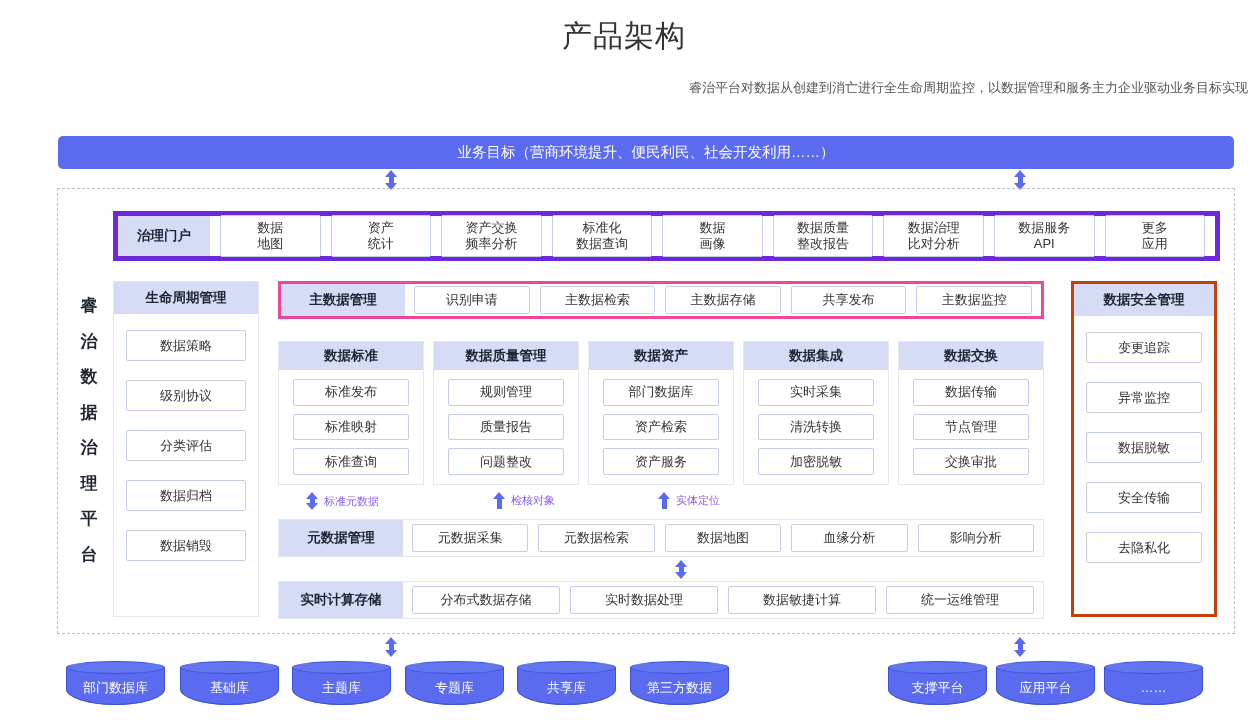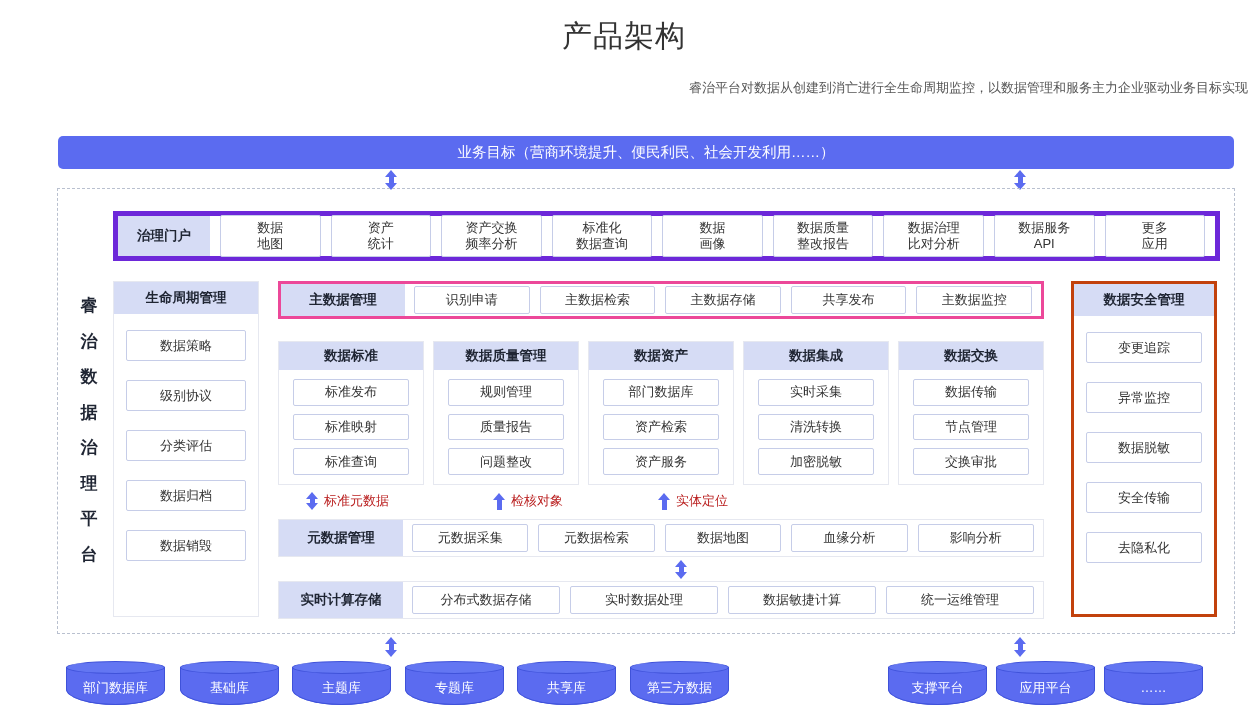--- a/index.html
+++ b/index.html
@@ -81,21 +81,21 @@
   .master-items .cell{flex:1;height:26px;}
   
   .cols{position:absolute;left:278px;top:341px;width:766px;height:144px;display:flex;gap:9px;}
   .col{flex:1;background:#fff;border:1px solid #e6e8f0;box-sizing:border-box;display:flex;flex-direction:column;}
   .col .hdr{height:28px;}
   .col-items{flex:1;display:flex;flex-direction:column;gap:8px;padding:9px 14px;}
   .col-items .cell{flex:1;}
   
   .alabels{position:absolute;left:278px;top:492px;width:766px;height:22px;}
   .alabel{position:absolute;display:flex;align-items:center;gap:6px;
-    font-size:13px;color:#b91c1c;font-weight:500;}
+    font-size:11px;color:#8b5cf6;font-weight:500;}
   
   .rowbar{position:absolute;left:278px;width:766px;height:38px;
     background:#fff;border:1px solid #e6e8f0;box-sizing:border-box;display:flex;}
   .rowbar .hdr{width:124px;flex:none;}
   .rowbar-items{flex:1;display:flex;align-items:center;gap:10px;padding:0 9px;}
   .rowbar-items .cell{flex:1;height:26px;}
   #meta-row{top:519px;}
   #compute-row{top:581px;}
   
   .sec{position:absolute;left:1071px;top:281px;width:146px;height:336px;

